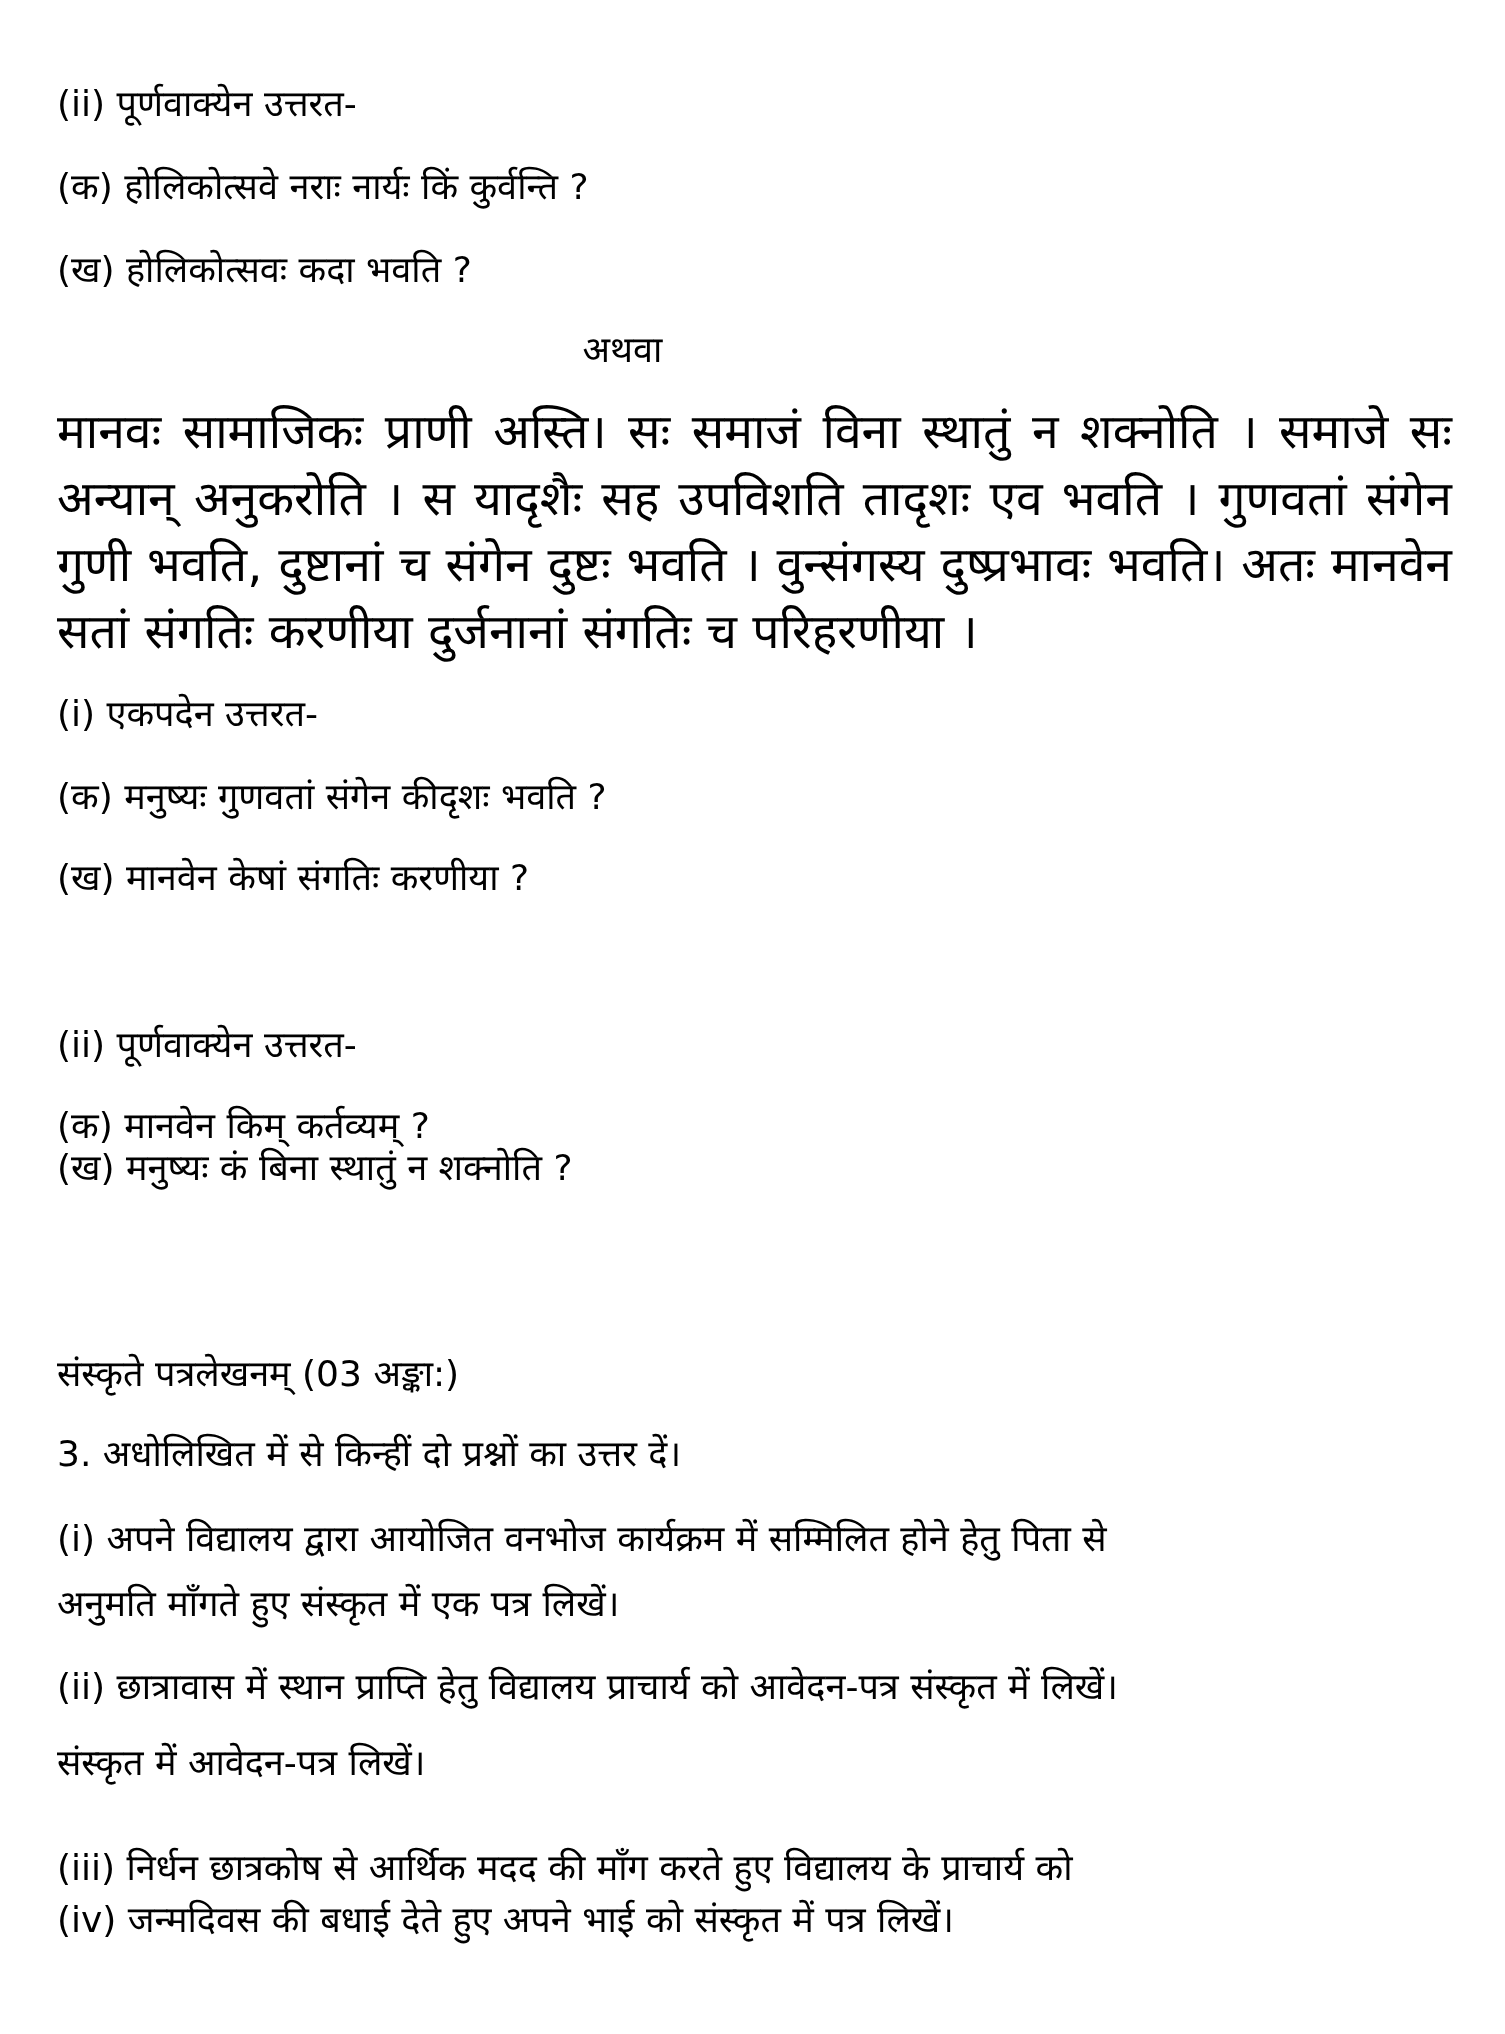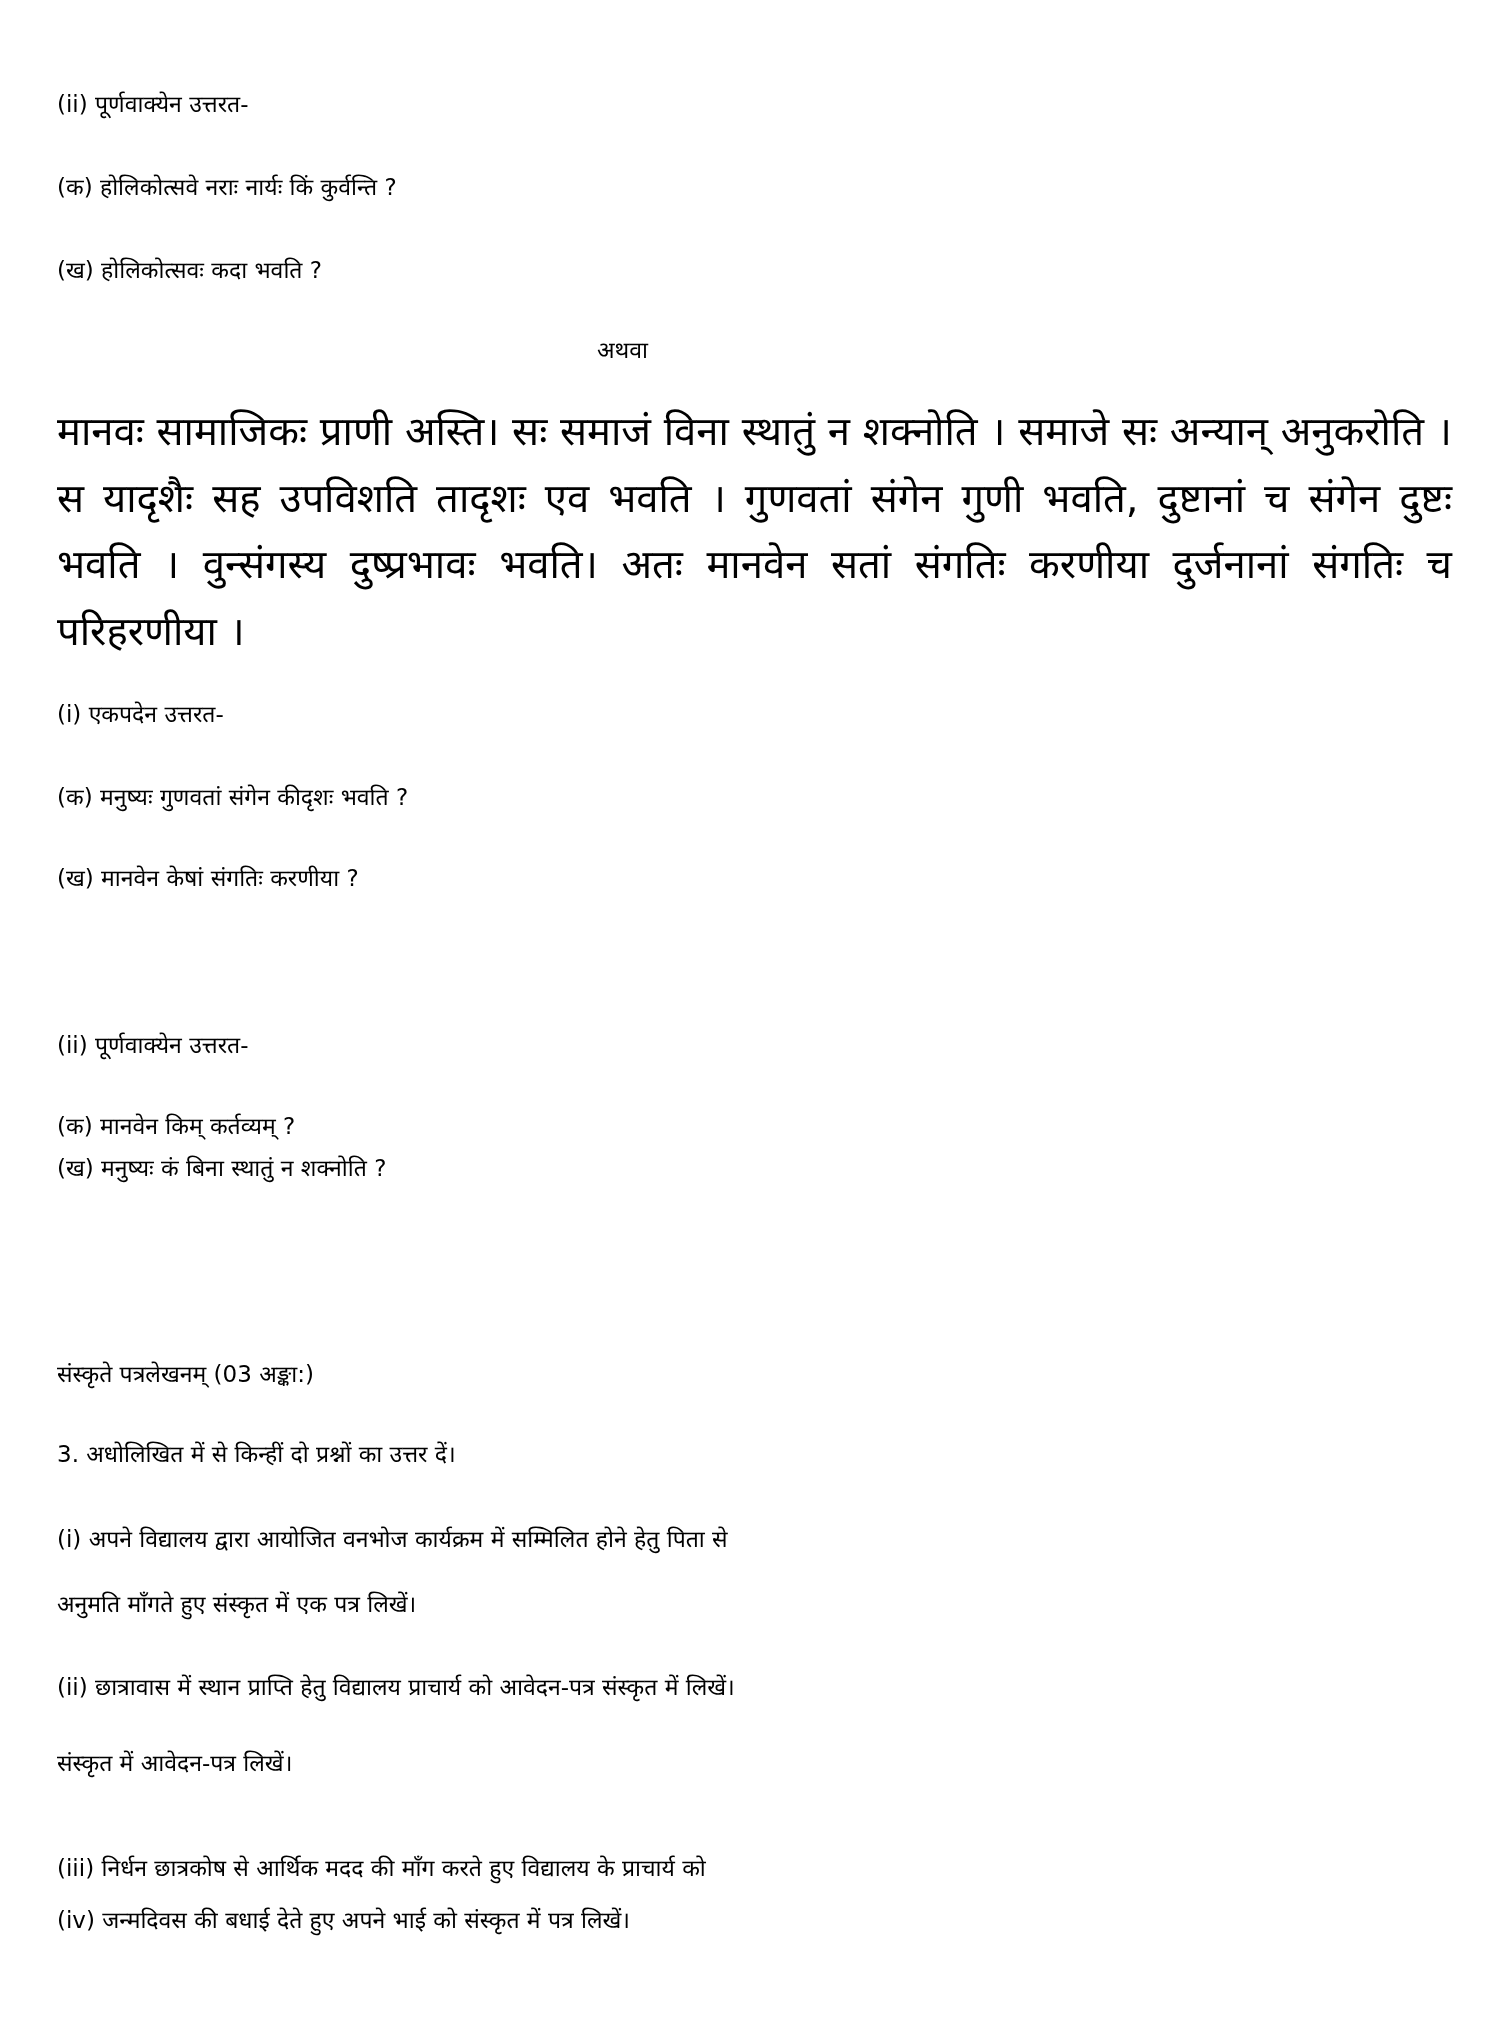--- a/index.html
+++ b/index.html
@@ -1,20 +1,20 @@
 <!DOCTYPE html>
 <html><head>
 <meta charset="utf-8">
 <style>
   html, body { margin:0; padding:0; background:#ffffff; }
   body { width:1505px; height:2034px; position:relative; overflow:hidden;
          font-family:"DejaVu Sans", "Liberation Sans", sans-serif; color:#000; }
-  .line { position:absolute; left:57px; font-size:23px; line-height:48px; white-space:nowrap; transform:translateY(-50%); }
+  .line { position:absolute; left:57px; font-size:36px; line-height:48px; white-space:nowrap; transform:translateY(-50%); }
   .center { left:0; width:1245px; text-align:center; }
-  .para { position:absolute; left:57px; width:1395px; font-size:40px; line-height:66.5px; text-align:justify; top:398px; }
+  .para { position:absolute; left:57px; width:1395px; font-size:48px; line-height:66.5px; text-align:justify; top:398px; }
 </style>
 </head>
 <body>
 
 <div>
   <div class="line" style="top:104px">(ii) पूर्णवाक्येन उत्तरत-</div>
   <div class="line" style="top:187px">(क) होलिकोत्सवे नराः नार्यः किं कुर्वन्ति ?</div>
   <div class="line" style="top:270px">(ख) होलिकोत्सवः कदा भवति ?</div>
 
   <div class="line center" style="top:350px">अथवा</div>

